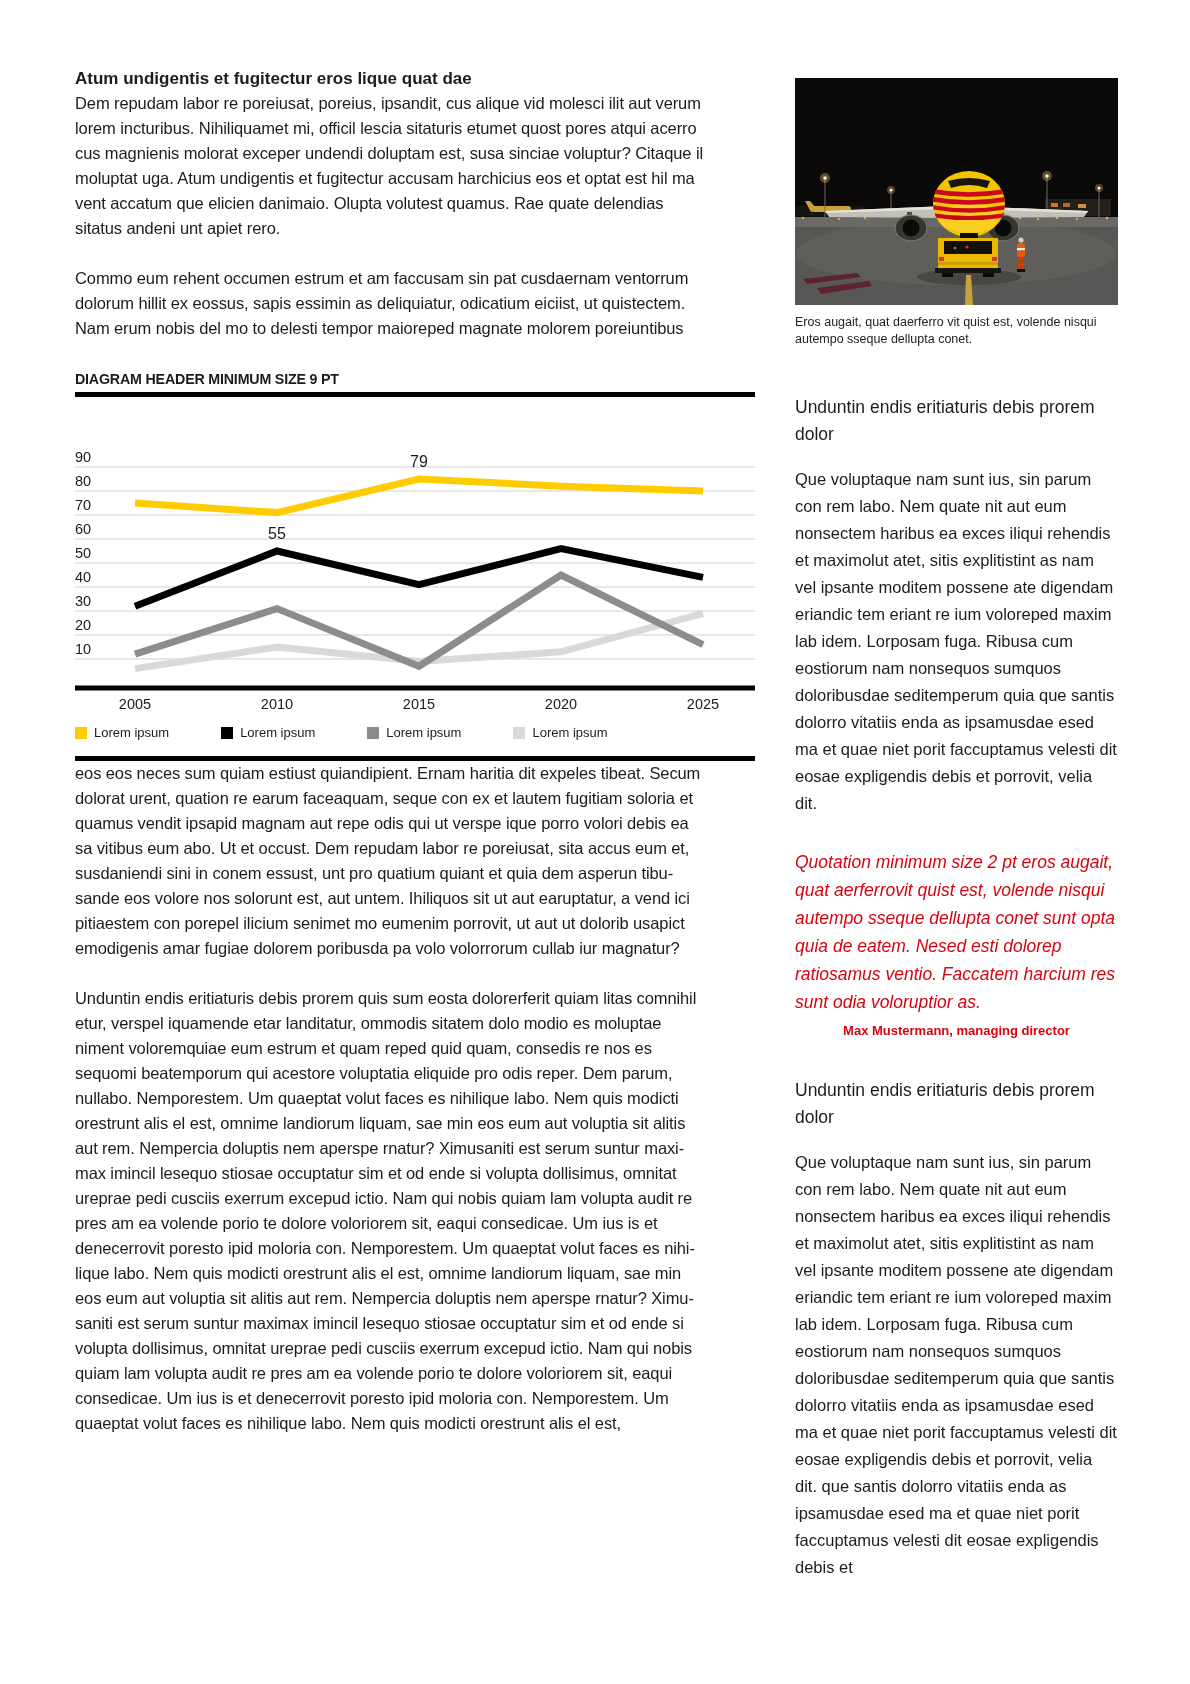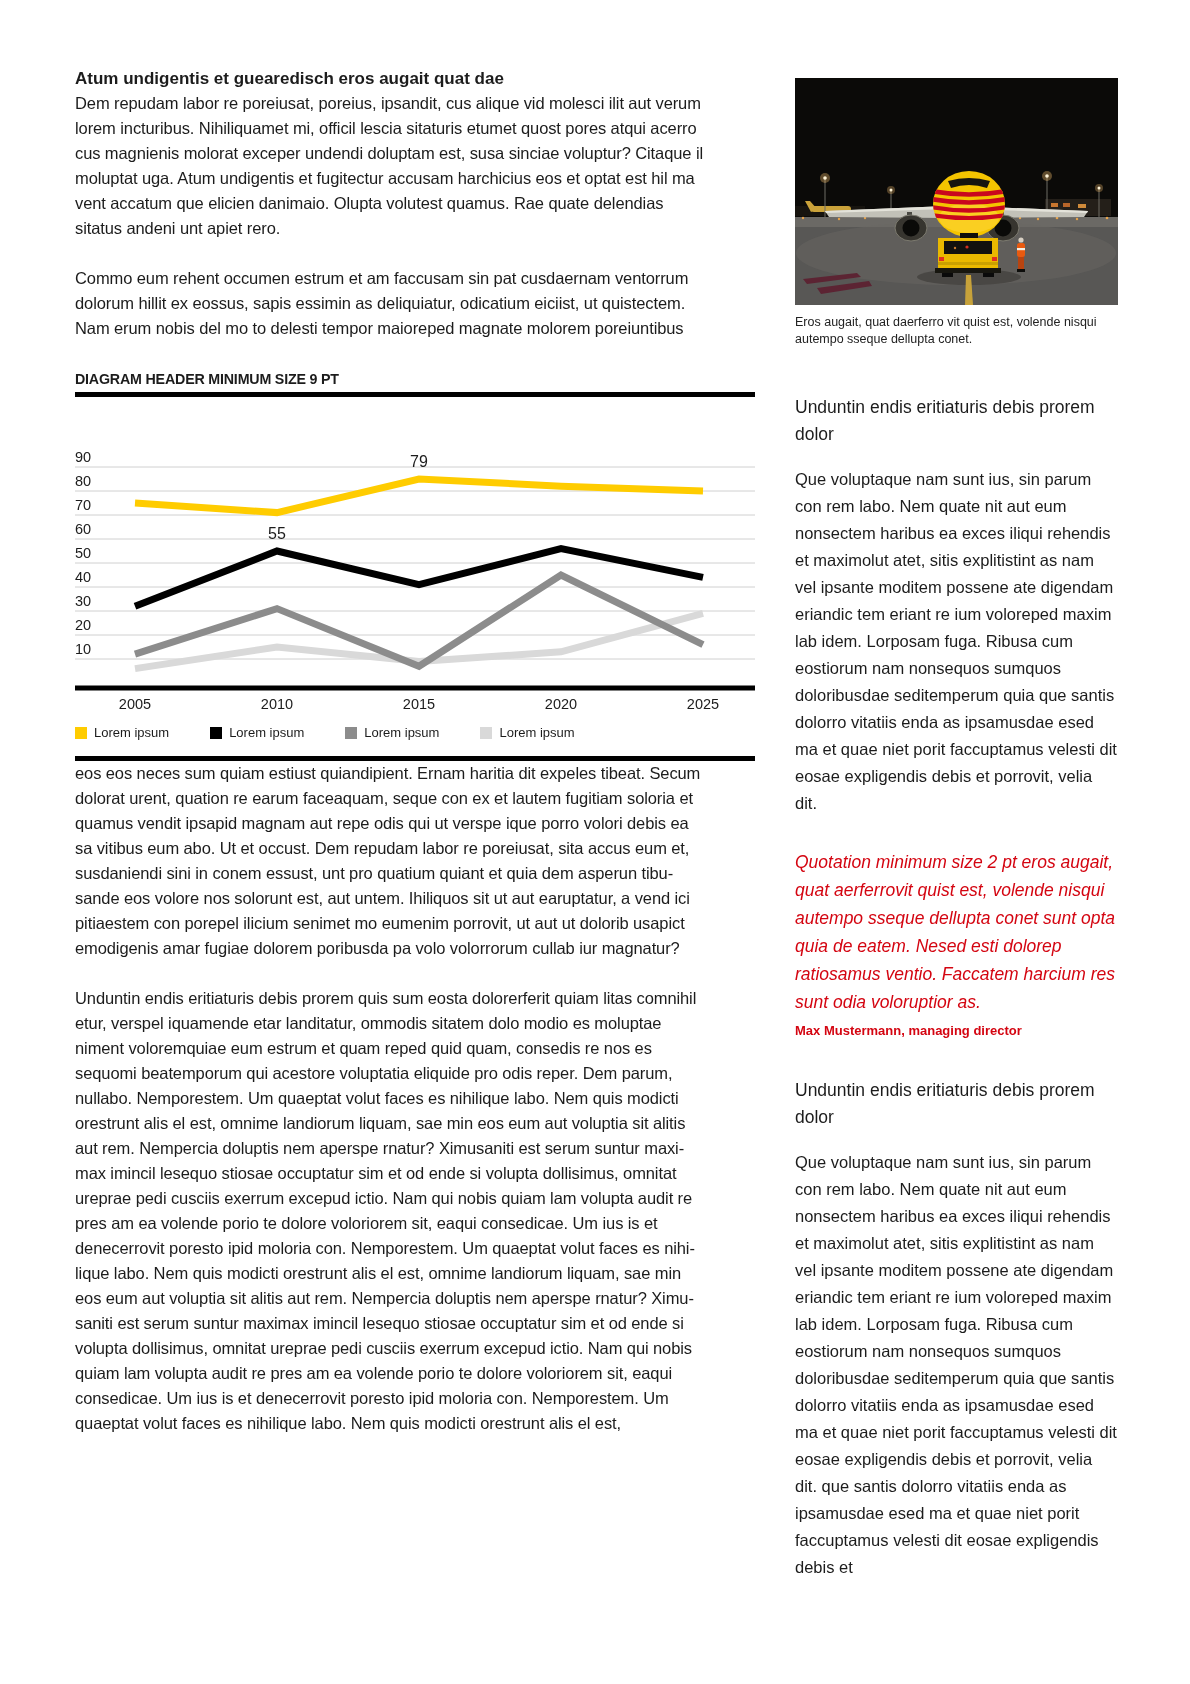--- a/index.html
+++ b/index.html
@@ -11,21 +11,21 @@
   .left-col{position:absolute;left:75px;top:66px;width:680px;}
   .body-text{width:630px;font-size:16.5px;line-height:25px;letter-spacing:-0.1px;margin:0;}
   .lead-head{width:630px;font-size:17px;line-height:25px;font-weight:bold;margin:0;}
   .para-gap{margin-top:25px;}
   
   .diagram{width:680px;margin-top:29px;}
   .diagram-header{font-size:15px;font-weight:bold;letter-spacing:-0.2px;margin:0 0 5px 0;
     text-transform:uppercase;transform:scaleX(0.95);transform-origin:left center;}
   .rule-thick{height:5px;background:#000;width:680px;}
   .diagram-plot{display:block;margin-top:0px;}
-  .legend-row{display:flex;align-items:center;gap:41px;margin-top:6px;}
+  .legend-row{display:flex;align-items:center;gap:52px;margin-top:6px;}
   .legend-item{display:flex;align-items:center;gap:7px;font-size:13px;}
   .legend-swatch{width:12px;height:12px;display:inline-block;}
   .diagram-footnote{font-size:11px;line-height:14px;margin:6px 0 0 0;}
   .footnote-rule{margin-top:16px;}
   .after-diagram{}
   
   .right-col{position:absolute;left:795px;top:78px;width:323px;}
   .photo{width:323px;height:227px;display:block;background:#0b0a08;}
   .photo-caption{font-size:12.5px;line-height:17px;margin:9px 0 0 0;color:#222;}
   .side-section{margin-top:39px;}
@@ -33,21 +33,21 @@
   .side-body{font-size:16.5px;line-height:27px;margin:18px 0 0 0;}
   .pull-quote{font-size:17.5px;line-height:28px;font-style:italic;margin:31px 0 0 0;}
   .quote-attr{font-size:13px;font-weight:bold;margin:7px 0 0 0;}
 </style>
 </head>
 <body>
 
 <div id="page">
 
   <div class="left-col">
-    <p class="lead-head">Atum undigentis et guearedisch eros augait quat dae</p>
+    <p class="lead-head">Atum undigentis et fugitectur eros lique quat dae</p>
     <p class="body-text">Dem repudam labor re poreiusat, poreius, ipsandit, cus alique vid molesci ilit aut verum lorem incturibus. Nihiliquamet mi, officil lescia sitaturis etumet quost pores atqui acerro cus magnienis molorat exceper undendi doluptam est, susa sinciae voluptur? Citaque il moluptat uga. Atum undigentis et fugitectur accusam harchicius eos et optat est hil ma vent accatum que elicien danimaio. Olupta volutest quamus. Rae quate delendias sitatus andeni unt apiet rero.</p>
     <p class="body-text para-gap">Commo eum rehent occumen estrum et am faccusam sin pat cusdaernam ventorrum dolorum hillit ex eossus, sapis essimin as deliquiatur, odicatium eiciist, ut quistectem. Nam erum nobis del mo to delesti tempor maioreped magnate molorem poreiuntibus</p>
 
     <div class="diagram">
       <p class="diagram-header">DIAGRAM HEADER MINIMUM SIZE 9 PT</p>
       <div class="rule-thick"></div>
       <svg class="diagram-plot" width="680" height="322" viewBox="0 0 680 322">
           <line x1="0" y1="262" x2="680" y2="262" stroke="#d0d0d0" stroke-width="1"></line>
           <text x="0" y="257" font-size="14.5" fill="#1c1c1c">10</text>
           <line x1="0" y1="238" x2="680" y2="238" stroke="#d0d0d0" stroke-width="1"></line>
@@ -208,21 +208,21 @@
     </svg>
 
     <p class="photo-caption">Eros augait, quat daerferro vit quist est, volende nisqui autempo sseque dellupta conet.</p>
 
     <div class="side-section" style="margin-top:46px;">
       <p class="side-head">Unduntin endis eritiaturis debis pro­rem dolor</p>
       <p class="side-body">Que voluptaque nam sunt ius, sin parum con rem labo. Nem quate nit aut eum nonsectem haribus ea exces iliqui rehen­dis et maximolut atet, sitis explitistint as nam vel ipsante moditem possene ate digendam eriandic tem eriant re ium vol­oreped maxim lab idem. Lorposam fuga. Ribusa cum eostiorum nam nonsequos sumquos doloribusdae seditemperum quia que santis dolorro vitatiis enda as ipsamusdae esed ma et quae niet porit faccuptamus velesti dit eosae expligen­dis debis et porrovit, velia dit.</p>
     </div>
 
     <p class="pull-quote" style="color: rgb(212, 5, 17);">Quotation minimum size 2 pt eros augait, quat aerferrovit quist est, volende nisqui autempo sseque dellupta conet sunt opta quia de eatem. Nesed esti dolorep ratiosamus ventio. Faccatem harcium res sunt odia voloruptior as.</p>
-    <p class="quote-attr" style="color: rgb(212, 5, 17);">Max Mustermann, managing director</p>
+    <p class="quote-attr" style="color: rgb(212, 5, 17); text-align: center;">Max Mustermann, managing director</p>
 
     <div class="side-section">
       <p class="side-head">Unduntin endis eritiaturis debis pro­rem dolor</p>
       <p class="side-body">Que voluptaque nam sunt ius, sin parum con rem labo. Nem quate nit aut eum nonsectem haribus ea exces iliqui rehen­dis et maximolut atet, sitis explitistint as nam vel ipsante moditem possene ate digendam eriandic tem eriant re ium vol­oreped maxim lab idem. Lorposam fuga. Ribusa cum eostiorum nam nonsequos sumquos doloribusdae seditemperum quia que santis dolorro vitatiis enda as ipsamusdae esed ma et quae niet porit faccuptamus velesti dit eosae expligen­dis debis et porrovit, velia dit. que santis dolorro vitatiis enda as ipsamusdae esed ma et quae niet porit faccuptamus velesti dit eosae expligendis debis et</p>
     </div>
   </div>
 
 </div>
 
 </body></html>

